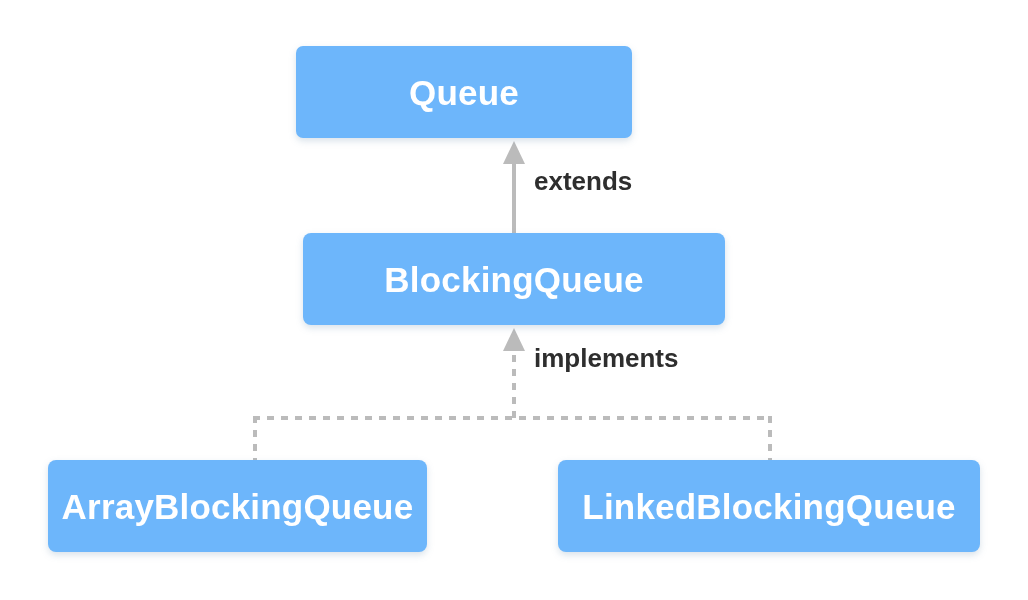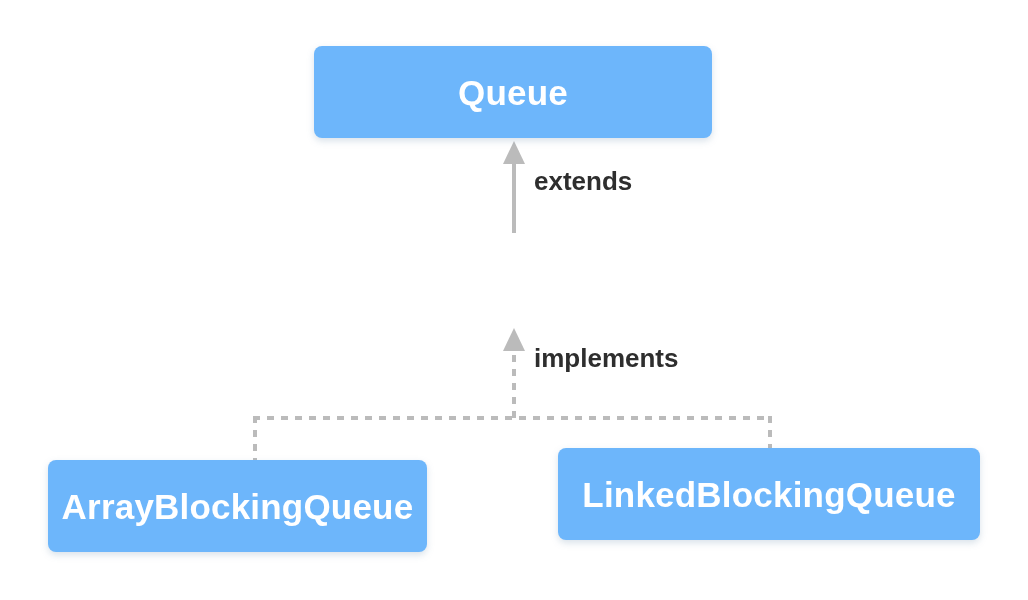--- a/index.html
+++ b/index.html
@@ -41,40 +41,41 @@
   .node-label {
     color: #ffffff;
     font-weight: bold;
     font-size: 35px;
     letter-spacing: 0.2px;
     line-height: 1;
     white-space: nowrap;
     text-align: center;
   }
   .node-queue {
-    left: 314px;
+    left: 296px;
     top: 46px;
-    width: 398px;
+    width: 336px;
     height: 92px;
+    border-radius: 7px;
   }
   .node-blockingqueue {
     left: 303px;
     top: 233px;
     width: 422px;
     height: 92px;
   }
   .node-arrayblockingqueue {
     left: 48px;
     top: 460px;
     width: 379px;
     height: 92px;
   }
   .node-linkedblockingqueue {
     left: 558px;
-    top: 448px;
+    top: 460px;
     width: 422px;
     height: 92px;
   }
   .edge-label {
     position: absolute;
     color: #2e2e2e;
     font-weight: bold;
     font-size: 26px;
     line-height: 1;
     white-space: nowrap;
@@ -107,20 +108,23 @@
       <line x1="253" y1="418" x2="772" y2="418" stroke="#bbbbbb" stroke-width="4" stroke-dasharray="7 7"></line>
       <line x1="255" y1="416" x2="255" y2="460" stroke="#bbbbbb" stroke-width="4" stroke-dasharray="7 7"></line>
       <line x1="770" y1="416" x2="770" y2="460" stroke="#bbbbbb" stroke-width="4" stroke-dasharray="7 7"></line>
     </g>
   </svg>
 
   <div class="node-box node-queue">
     <span class="node-label">Queue</span>
   </div>
 
+  <div class="node-box node-blockingqueue">
+    <span class="node-label">BlockingQueue</span>
+  </div>
 
   <div class="node-box node-arrayblockingqueue">
     <span class="node-label">ArrayBlockingQueue</span>
   </div>
 
   <div class="node-box node-linkedblockingqueue">
     <span class="node-label">LinkedBlockingQueue</span>
   </div>
 
   <div class="edge-label label-extends">extends</div>

